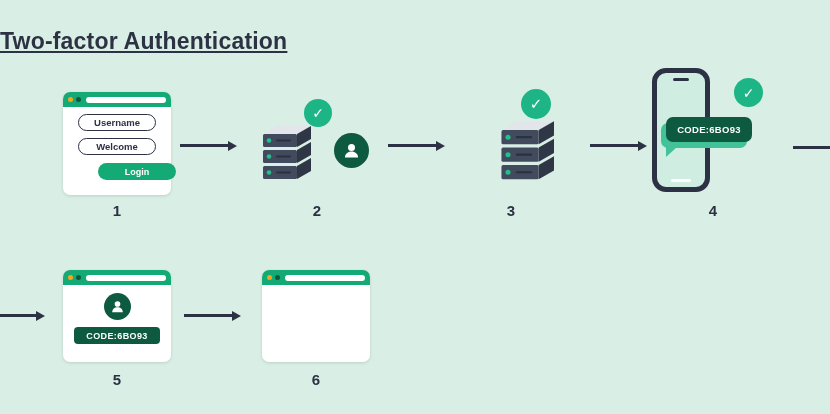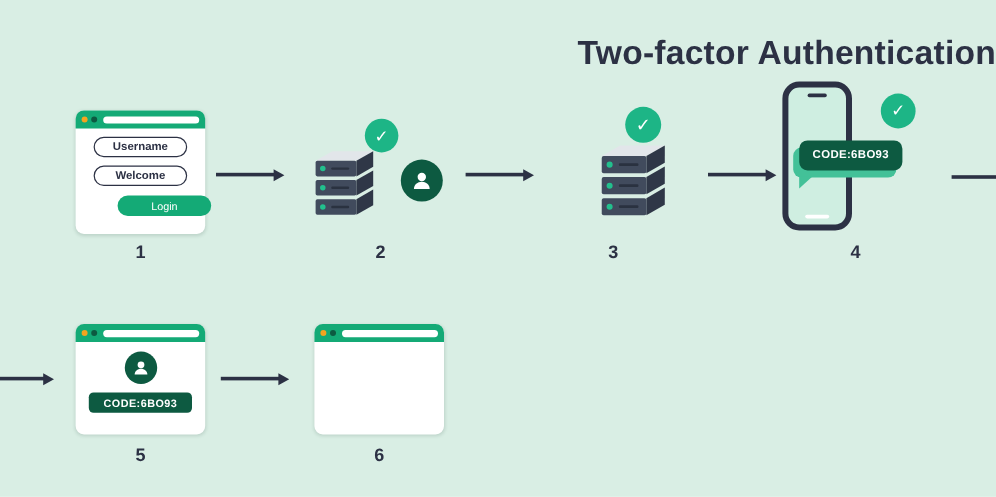--- a/index.html
+++ b/index.html
@@ -11,34 +11,34 @@
     --orange:#f5a41f;
     --server-dark:#414b5d;
     --server-side:#2f3747;
     --server-top:#e2e6ea;
     --bubble-light:#43c198;
     --phone-screen:#cfeee1;
   }
   *{margin:0;padding:0;box-sizing:border-box;}
   body{font-family:"Liberation Sans","DejaVu Sans",sans-serif;background:#fff;}
   .canvas{position:relative;width:830px;height:414px;background:var(--background);overflow:hidden;}
-  .title{position:absolute;left:0;right:0;top:28px;text-align:right;font-size:28px;font-weight:800;color:var(--navy);letter-spacing:.2px;}
+  .title{position:absolute;left:0;right:0;top:28px;text-align:left;font-size:23px;font-weight:800;color:var(--navy);letter-spacing:.2px;text-decoration:underline;}
 
   
   .window{position:absolute;background:#fff;border-radius:7px;box-shadow:0 1px 3px rgba(25,60,48,.15);}
   .win-header{height:15px;background:var(--green);border-radius:7px 7px 0 0;display:flex;align-items:center;padding:0 5px;gap:3px;}
   .dot{width:5px;height:5px;border-radius:50%;flex:0 0 auto;}
   .dot-orange{background:var(--orange);}
   .dot-green{background:var(--dark-green);}
   .addr{flex:1;height:6px;background:#fff;border-radius:3px;margin-left:2px;}
 
   .step1{left:63px;top:92px;width:108px;height:103px;}
   .form-body{display:flex;flex-direction:column;align-items:center;gap:7px;padding-top:7px;}
   .input-pill{width:78px;height:17px;border:1.6px solid var(--navy);border-radius:9px;display:flex;align-items:center;justify-content:center;font-size:9.5px;font-weight:bold;color:var(--navy);background:#fff;}
-  .login-btn{width:78px;height:17px;background:var(--green);border:none;border-radius:9px;display:flex;align-items:center;justify-content:center;font-size:9px;font-weight:normal;color:#fff;margin-top:1px;cursor:pointer;margin-left:40px;}
+  .login-btn{width:78px;height:17px;background:var(--green);border:none;border-radius:9px;display:flex;align-items:center;justify-content:center;font-size:9px;font-weight:bold;color:#fff;margin-top:1px;cursor:pointer;margin-left:40px;}
 
   .step5{left:63px;top:270px;width:108px;height:92px;}
   .step6{left:262px;top:270px;width:108px;height:92px;}
   .center-body{display:flex;flex-direction:column;align-items:center;padding-top:8px;gap:7px;}
 
   .avatar{width:27px;height:27px;border-radius:50%;display:flex;align-items:center;justify-content:center;flex:0 0 auto;}
   .avatar.dark{background:var(--dark-green);}
   .avatar.green{background:var(--check-green);}
 
   .code-badge{width:86px;height:17px;background:var(--dark-green);border-radius:4px;color:#fff;font-size:9px;font-weight:bold;display:flex;align-items:center;justify-content:center;letter-spacing:.4px;}

